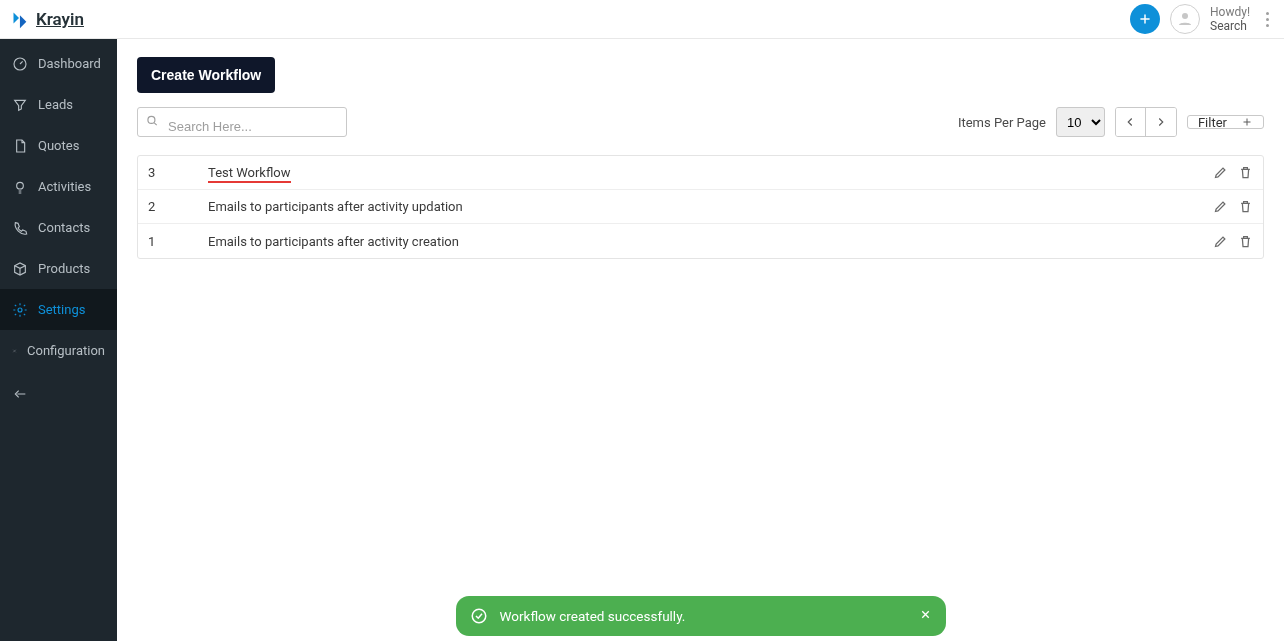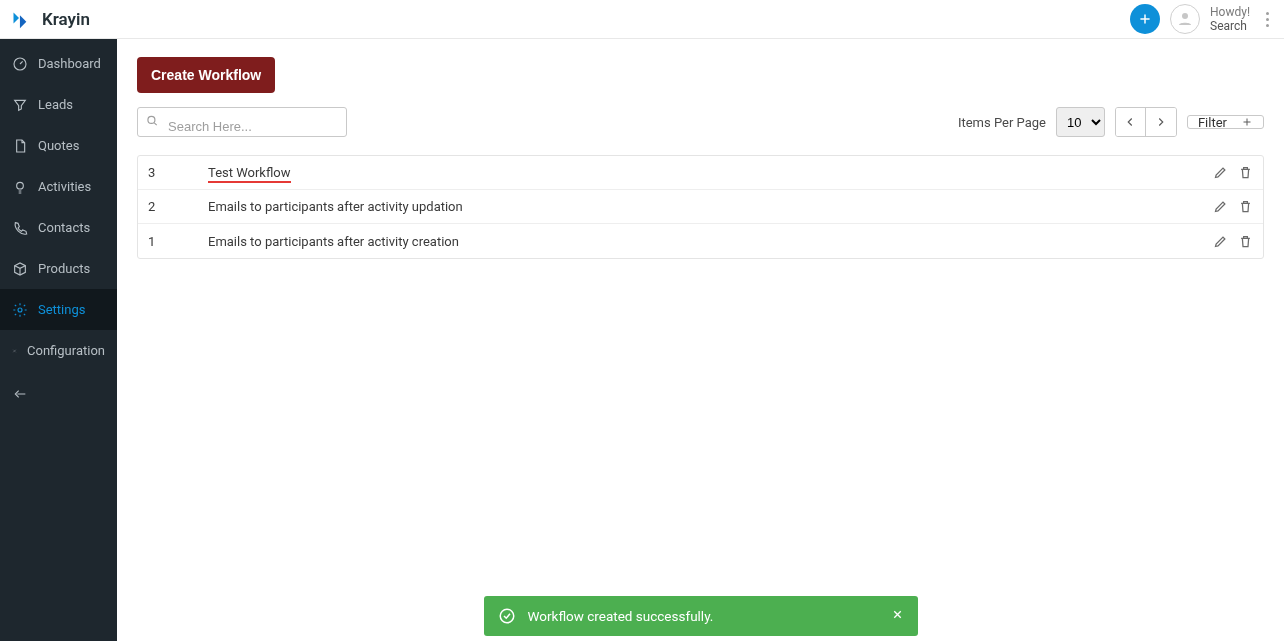--- a/index.html
+++ b/index.html
@@ -1,20 +1,20 @@
 <!DOCTYPE html>
 <html><head>
 <meta charset="utf-8">
 <style>
   * { box-sizing: border-box; margin: 0; padding: 0; }
   body { font-family: -apple-system, BlinkMacSystemFont, "Segoe UI", Roboto, sans-serif; background: #fff; color: #263238; width: 1284px; height: 641px; overflow: hidden; position: relative; }
 
   
   .topbar { height: 39px; border-bottom: 1px solid #e8e8e8; display: flex; align-items: center; justify-content: space-between; padding: 0 10px 0 8px; }
-  .brand { display: flex; align-items: center; gap: 12px; }
+  .brand { display: flex; align-items: center; gap: 6px; text-decoration: underline; }
   .brand-logo svg { display:block; }
   .brand-name { font-size: 17px; font-weight: 600; color: #263238; }
   .topbar-right { display: flex; align-items: center; gap: 10px; }
   .plus-btn { width: 30px; height: 30px; border-radius: 50%; background: #0e90d9; display:flex; align-items:center; justify-content:center; cursor:pointer; }
   .plus-btn svg { fill:#fff; }
   .avatar-circle { width: 30px; height: 30px; border-radius: 50%; border: 1px solid #d0d0d0; display:flex; align-items:center; justify-content:center; }
   .avatar-circle svg { fill:#c7c7c7; }
   .howdy { font-size: 12px; color:#7a7a7a; line-height:1.2; }
   .howdy .user { color:#555; }
   .vdots { width:14px; display:flex; flex-direction:column; align-items:center; gap:3px; cursor:pointer; }
@@ -31,21 +31,21 @@
   .nav-item svg { stroke:#b7bfc5; fill:none; stroke-width:1.7; }
   .nav-item.collapse-item { margin-top:2px; }
 
   
   .main { flex:1; padding: 18px 20px 0 20px; position:relative; }
   .head-row { display:flex; justify-content:space-between; align-items:flex-start; }
   .breadcrumbs { font-size:12.5px; color:#5a5a5a; margin-bottom:6px; }
   .breadcrumbs a { color:#0e90d9; text-decoration:none; }
   .breadcrumbs .sep { color:#9a9a9a; margin:0 4px; }
   .page-title { font-size:21px; font-weight:600; color:#263238; }
-  .create-btn { background:#7f1d1d; color:#fff; border:none; border-radius:4px; padding:10px 14px; font-size:14px; font-weight:600; cursor:pointer; }
+  .create-btn { background:#0f172a; color:#fff; border:none; border-radius:4px; padding:10px 14px; font-size:14px; font-weight:600; cursor:pointer; }
 
   .toolbar-row { display:flex; justify-content:space-between; align-items:center; margin-top:14px; }
   .search-wrap { position:relative; }
   .search-wrap input { width:210px; height:30px; border:1px solid #c9c9c9; border-radius:3px; padding:8px 10px 0 30px; font-size:13px; color:#333; }
   .search-wrap input::placeholder { color:#9e9e9e; }
   .search-wrap .icon { position:absolute; left:8px; top:50%; transform:translateY(-50%); }
   .search-wrap .icon svg { stroke:#9e9e9e; }
 
   .right-tools { display:flex; align-items:center; gap:10px; font-size:13px; color:#4a4a4a; }
   .select-pp { height:30px; border:1px solid #c9c9c9; border-radius:3px; padding:0 6px; font-size:13px; }
@@ -61,21 +61,21 @@
   .thead, .trow { display:grid; grid-template-columns: 60px 1fr 90px; align-items:center; padding:0 10px; height:34px; font-size:13px; }
   .thead { font-weight:600; color:#333; border-bottom:1px solid #e4e4e4; }
   .trow { border-bottom:1px solid #eee; color:#3a3a3a; }
   .trow:last-child { border-bottom:none; }
   .col-actions { text-align:right; }
   .row-actions { display:flex; justify-content:flex-end; gap:10px; }
   .row-actions svg { stroke:#6a6a6a; cursor:pointer; }
   .name-cell.highlight span { border-bottom:2px solid #e53935; padding-bottom:1px; }
 
   
-  .toast { position:absolute; left:50%; transform:translateX(-50%); bottom:5px; width:434px; background:#4caf50; color:#fff; border-radius:3px; height:40px; display:flex; align-items:center; padding:0 14px; gap:12px; font-size:13.5px; }
+  .toast { position:absolute; left:50%; transform:translateX(-50%); bottom:5px; width:490px; background:#4caf50; color:#fff; border-radius:13px; height:40px; display:flex; align-items:center; padding:0 14px; gap:12px; font-size:13.5px; }
   .toast .close { margin-left:auto; cursor:pointer; }
   .toast svg { stroke:#fff; }
 </style>
 </head>
 <body>
 
 <div class="topbar">
   <div class="brand">
     <span class="brand-logo">
       <svg width="22" height="22" viewBox="0 0 24 24">

